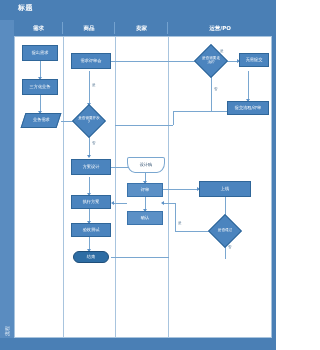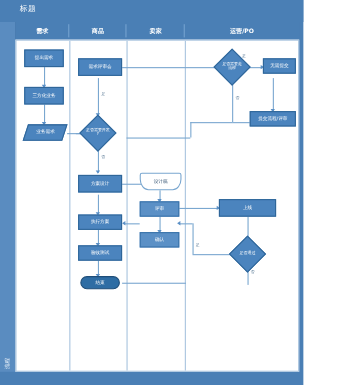--- a/index.html
+++ b/index.html
@@ -21,21 +21,21 @@
     box-sizing:border-box;
   }
 
   
   .title-bar{
     position:absolute;left:0;top:0;width:276px;height:20px;
     background:#4a7fb5;
   }
   .title-text{
     position:absolute;left:6px;top:3px;
-    font-size:7px;color:#ffffff;font-weight:normal;
+    font-size:7px;color:#ffffff;font-weight:bold;
     letter-spacing:.5px;white-space:nowrap;padding-left:12px;
   }
 
   
   .pool-band{
     position:absolute;left:0;top:20px;width:14px;height:318px;
     background:#5a8cc0;
     border-right:1px solid #3f6f9f;
   }
   .pool-label{

